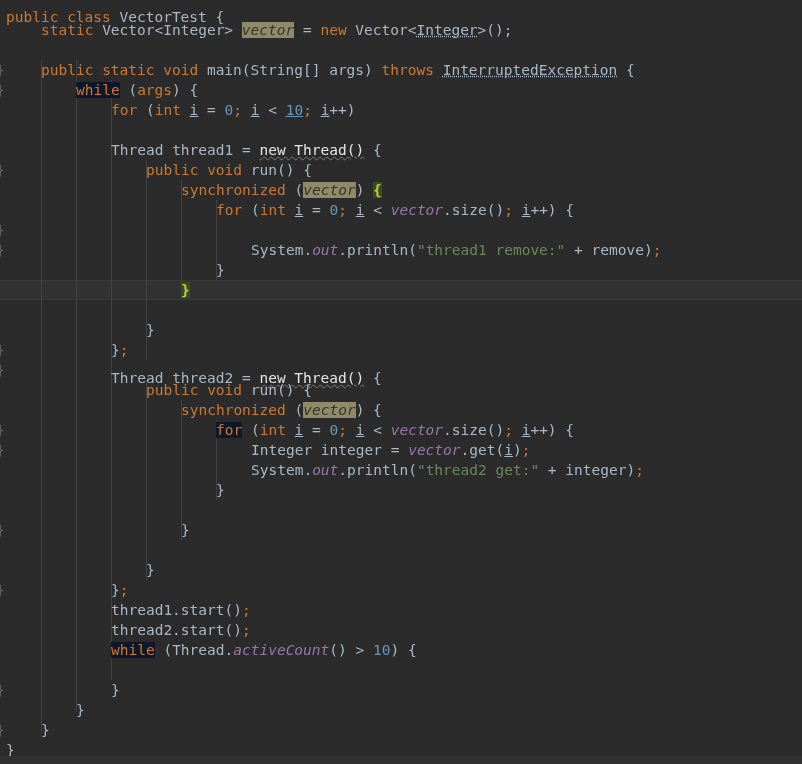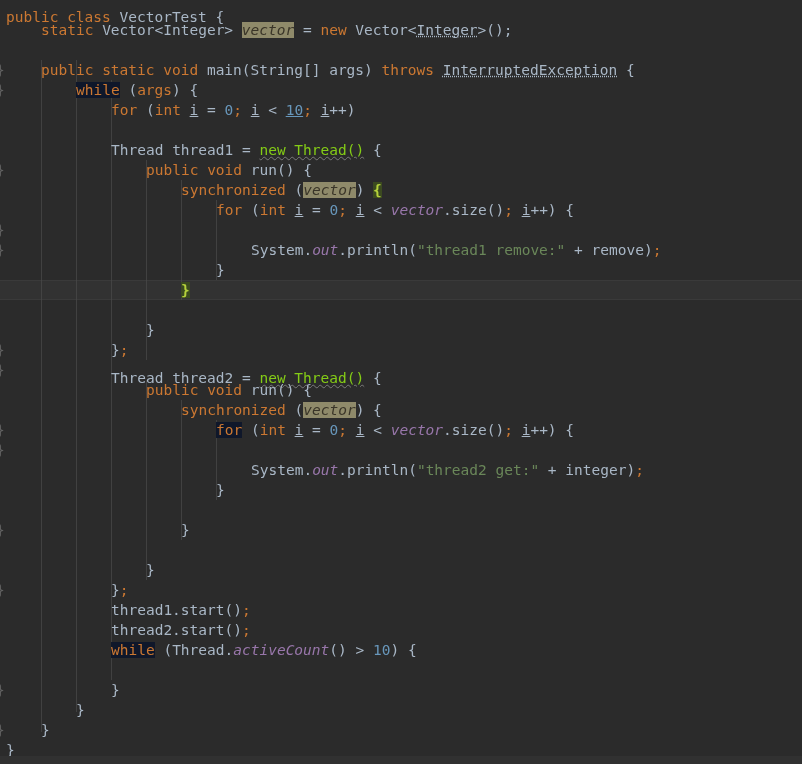--- a/index.html
+++ b/index.html
@@ -89,21 +89,21 @@
 
   
   .kw      { color: #cc7832; }
   .id      { color: #a9b7c6; }                      
   .num     { color: #6897bb; }                      
   .str     { color: #6a8759; }                      
   .fld     { color: #9876aa; font-style: italic; }
   .loc     { color: #a9b7c6; text-decoration: underline; }  
   .numu    { color: #6897bb; text-decoration: underline; }
   .cls-u   { color: #a9b7c6; text-decoration: underline; text-decoration-style: dotted; }
-  .ctor-u  { color: #84cc16; text-decoration: underline; text-decoration-style: wavy;
+  .ctor-u  { color: #e5e5e5; text-decoration: underline; text-decoration-style: wavy;
              text-decoration-color: #7a7a7a; text-decoration-thickness: 1px; }
   .semi    { color: #cc7832; }                      
   .op      { color: #a9b7c6; }
 
   
   .hl-ident {
     background: #8f8a6a;
     color: #3a3528;
     font-style: italic;
   }
@@ -185,20 +185,21 @@
     <div class="ln" style="top:340px;"><span style="padding-left:111px"></span><span class="op">}</span><span class="semi">;</span></div>
 
     <div class="ln" style="top:368px;"><span style="padding-left:111px"></span><span class="id">Thread</span> <span class="id">thread2</span> <span class="op">=</span> <span class="ctor-u">new Thread()</span> <span class="op">{</span></div>
 
     <div class="ln" style="top:380px;"><span style="padding-left:146px"></span><span class="kw">public</span> <span class="kw">void</span> <span class="id">run</span><span class="op">() {</span></div>
 
     <div class="ln" style="top:400px;"><span style="padding-left:181px"></span><span class="kw">synchronized</span> <span class="op">(</span><span class="hl-ident">vector</span><span class="op">) {</span></div>
 
     <div class="ln" style="top:420px;"><span style="padding-left:216px"></span><span class="hl-kw">for</span> <span class="op">(</span><span class="kw">int</span> <span class="loc">i</span> <span class="op">=</span> <span class="num">0</span><span class="semi">;</span> <span class="loc">i</span> <span class="op">&lt;</span> <span class="fld">vector</span><span class="op">.</span><span class="id">size</span><span class="op">()</span><span class="semi">;</span> <span class="loc">i</span><span class="op">++) {</span></div>
 
+    <div class="ln" style="top:440px;"><span style="padding-left:251px"></span><span class="id">Integer</span> <span class="id">integer</span> <span class="op">=</span> <span class="fld">vector</span><span class="op">.</span><span class="id">get</span><span class="op">(</span><span class="loc">i</span><span class="op">)</span><span class="semi">;</span></div>
 
     <div class="ln" style="top:460px;"><span style="padding-left:251px"></span><span class="id">System</span><span class="op">.</span><span class="fld">out</span><span class="op">.</span><span class="id">println</span><span class="op">(</span><span class="str">"thread2 get:"</span> <span class="op">+</span> <span class="id">integer</span><span class="op">)</span><span class="semi">;</span></div>
 
     <div class="ln" style="top:480px;"><span style="padding-left:216px"></span><span class="op">}</span></div>
 
     <div class="ln" style="top:500px;"></div>
 
     <div class="ln" style="top:520px;"><span style="padding-left:181px"></span><span class="op">}</span></div>
 
     <div class="ln" style="top:540px;"></div>

